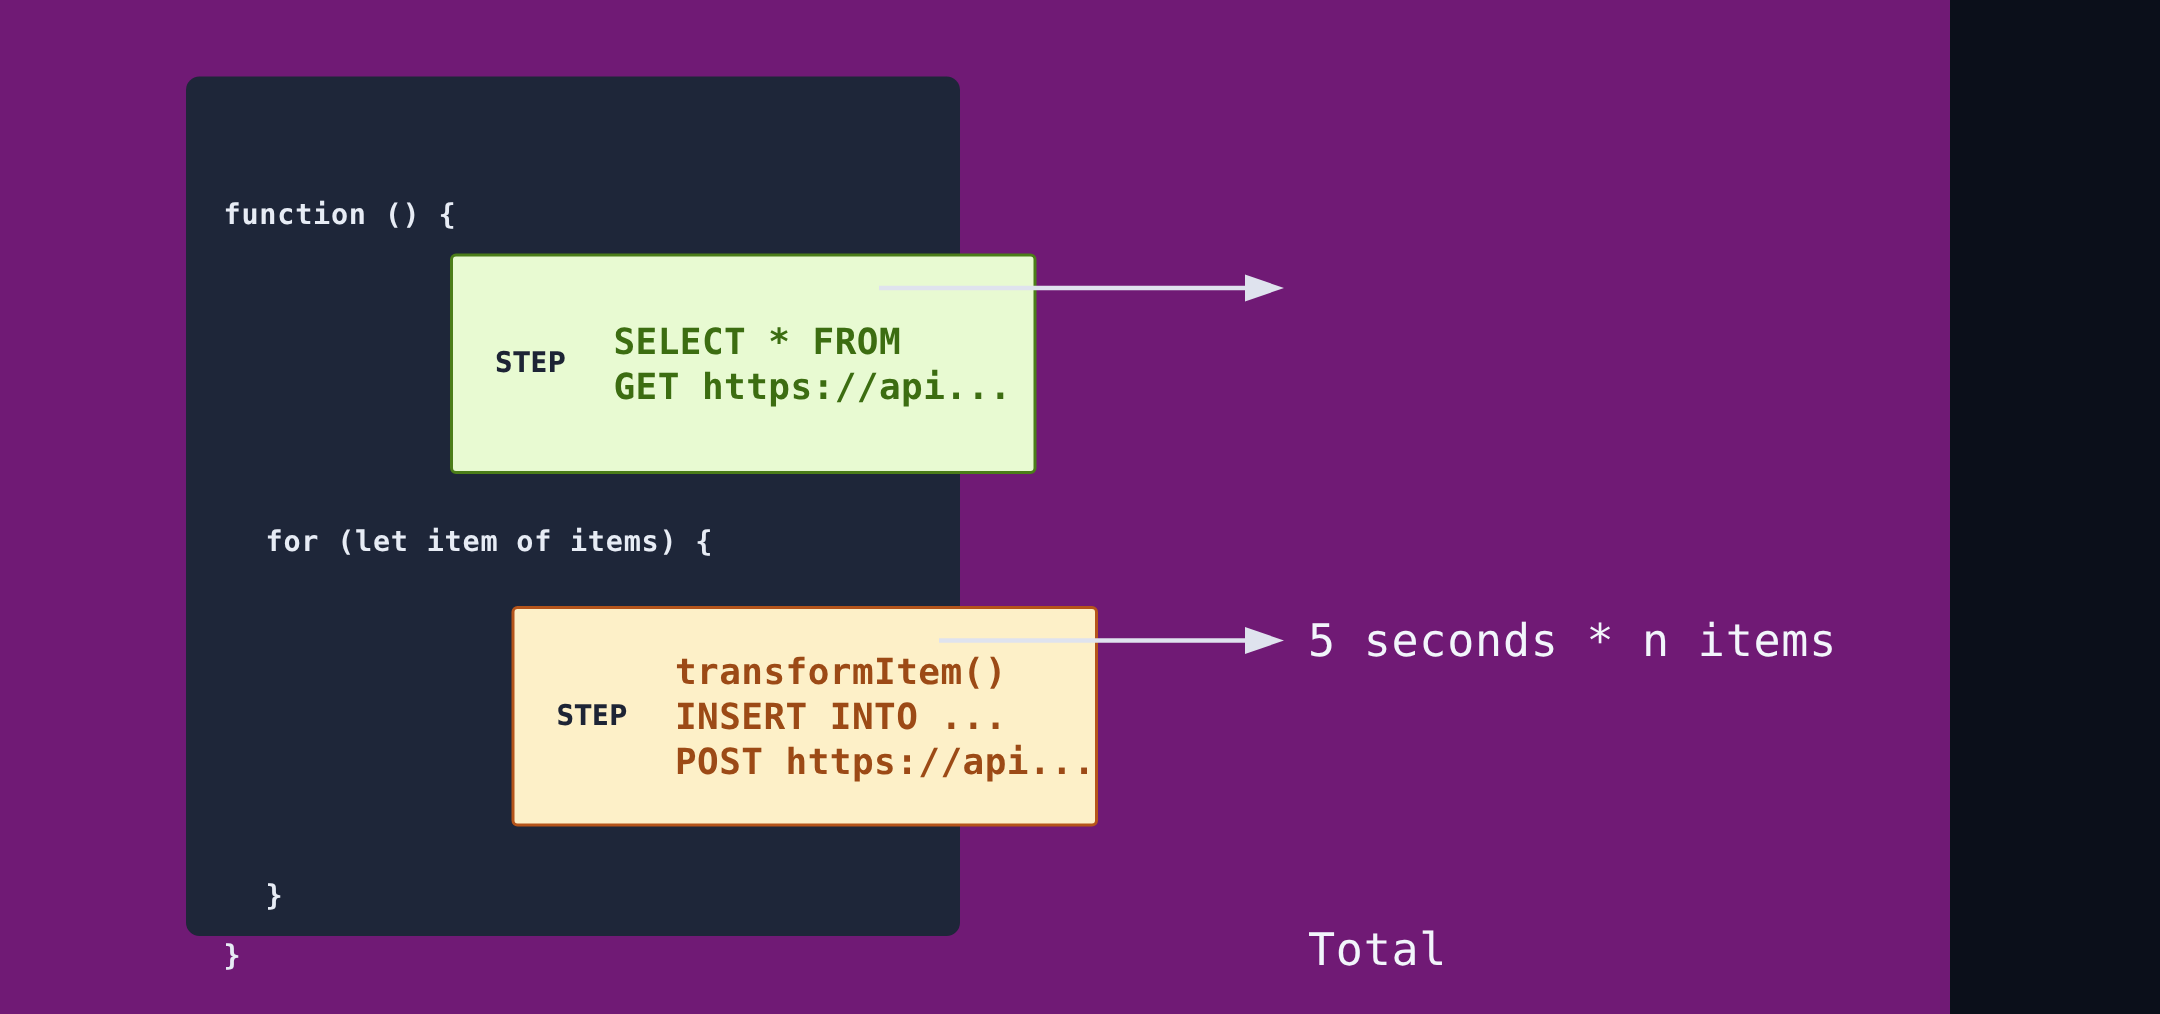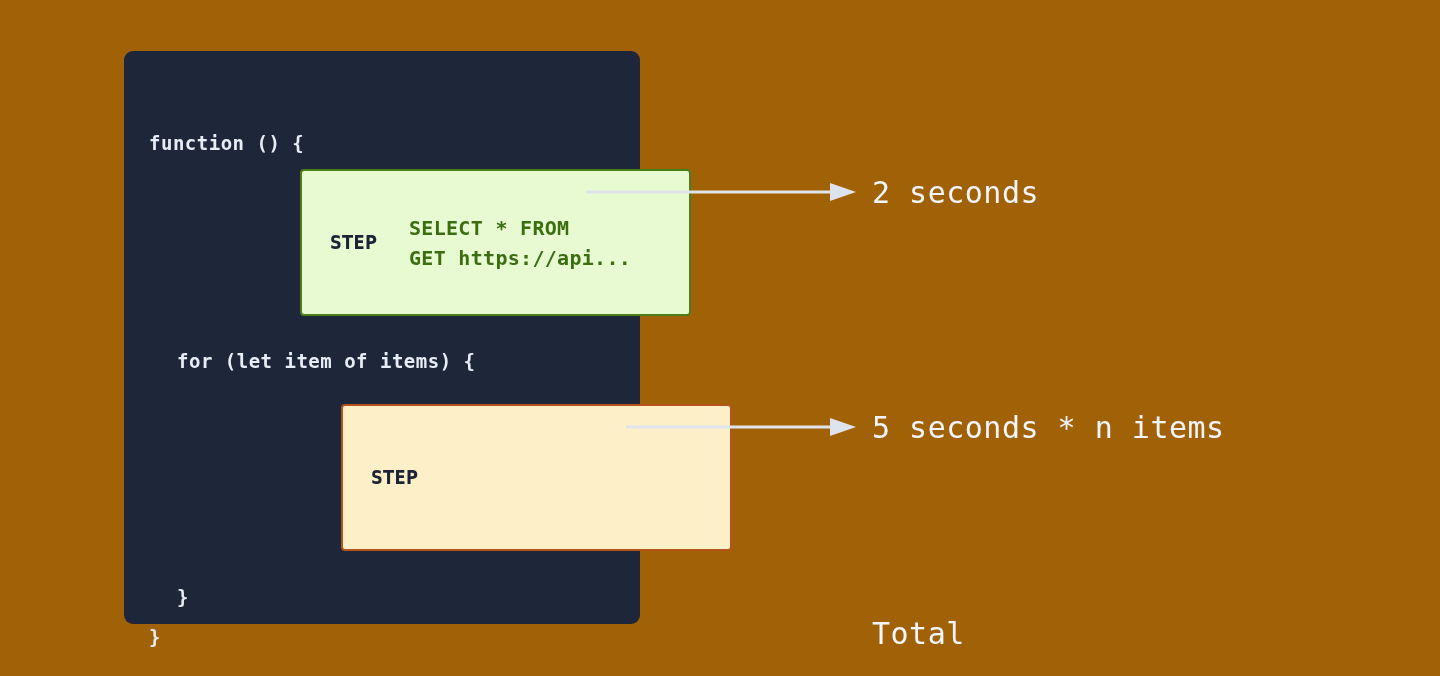--- a/index.html
+++ b/index.html
@@ -13,23 +13,23 @@
   }
 
   body {
     position: relative;
     font-family: "DejaVu Sans Mono", "Liberation Mono", monospace;
   }
 
   #stage {
     position: absolute;
     left: 0; top: 0;
-    width: 1440px;
+    width: 1300px;
     height: 676px;
-    background: #a16207;
+    background: #701a75;
   }
 
   
   #code-panel {
     position: absolute;
     left: 124px;
     top: 51px;
     width: 516px;
     height: 573px;
     background: #1e2639;
@@ -88,21 +88,21 @@
     transform-origin: left center;
   }
 
   #step-box-green .step-tag { left: 28px;  top: 50%; margin-top: -12px; }
   #step-box-amber .step-tag { left: 28px;  top: 50%; margin-top: -12px; }
 
   .step-code {
     position: absolute;
     font-family: "DejaVu Sans Mono", "Liberation Mono", monospace;
     font-weight: bold;
-    font-size: 20px;
+    font-size: 24px;
     letter-spacing: 0.3px;
     line-height: 30px;
     white-space: pre;
   }
 
   #step-box-green .step-code {
     left: 107px;
     top: 50%;
     transform: translateY(-50%);
     color: #3c6d11;
@@ -164,20 +164,23 @@
     <div class="step-box" id="step-box-green">
       <span class="step-tag">STEP</span>
       <span class="step-code">SELECT * FROM
 GET https://api...</span>
     </div>
 
     <div class="code-line" id="line-for">for (let item of items) {</div>
 
     <div class="step-box" id="step-box-amber">
       <span class="step-tag">STEP</span>
+      <span class="step-code">transformItem()
+INSERT INTO ...
+POST https://api...</span>
     </div>
 
     <div class="code-line" id="line-close-for">}</div>
 
     <div class="code-line" id="line-close-fn">}</div>
   </div>
 
   <div class="arrow" id="arrow-top">
     <svg viewBox="0 0 270 22" preserveAspectRatio="none">
       <line x1="0" y1="11" x2="246" y2="11" stroke="#dfe3ee" stroke-width="3"></line>
@@ -185,21 +188,20 @@
     </svg>
   </div>
 
   <div class="arrow" id="arrow-bottom">
     <svg viewBox="0 0 230 22" preserveAspectRatio="none">
       <line x1="0" y1="11" x2="206" y2="11" stroke="#dfe3ee" stroke-width="3"></line>
       <polygon points="204,2 230,11 204,20" fill="#dfe3ee"></polygon>
     </svg>
   </div>
 
-  <div class="annotation" id="annotation-top">2 seconds</div>
 
   <div class="annotation" id="annotation-bottom">5 seconds * n items</div>
 
   <div id="total-block">
     <div>Total</div>
     
   </div>
 
 </div>
 

